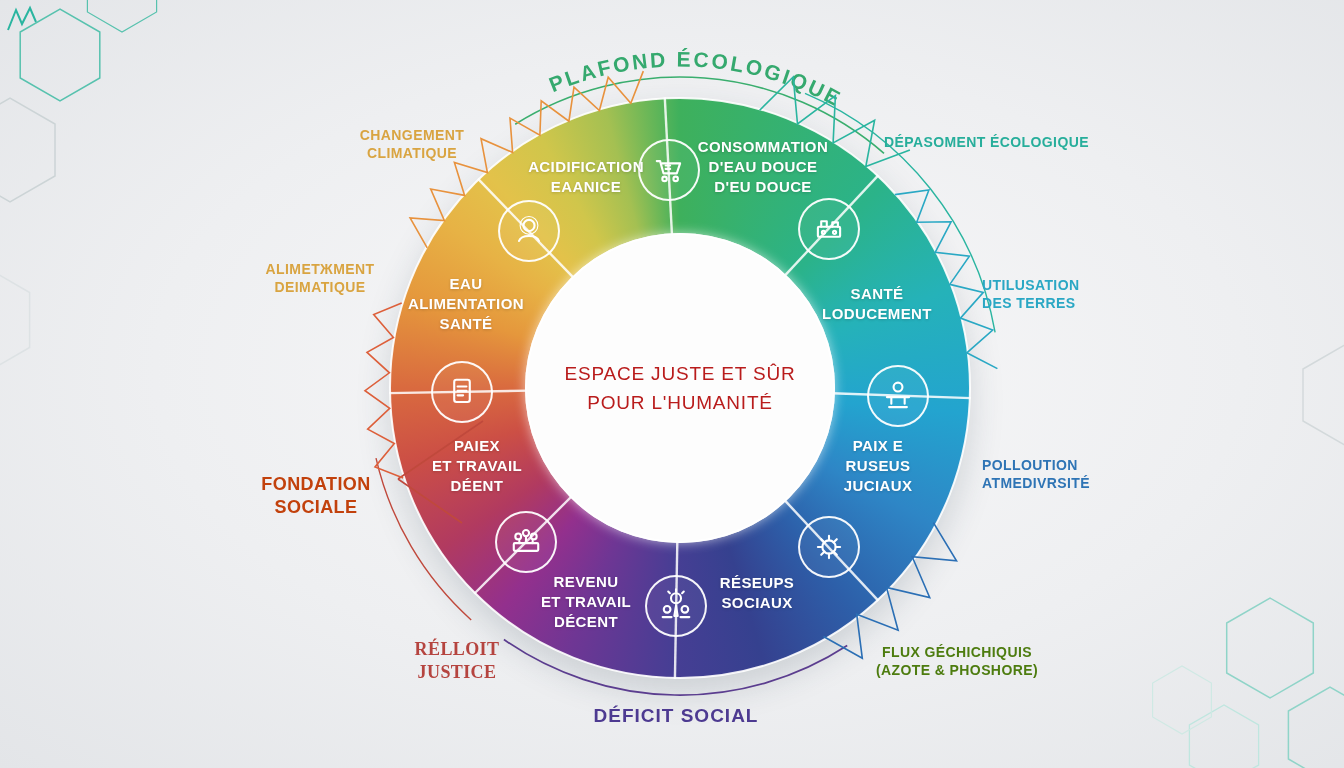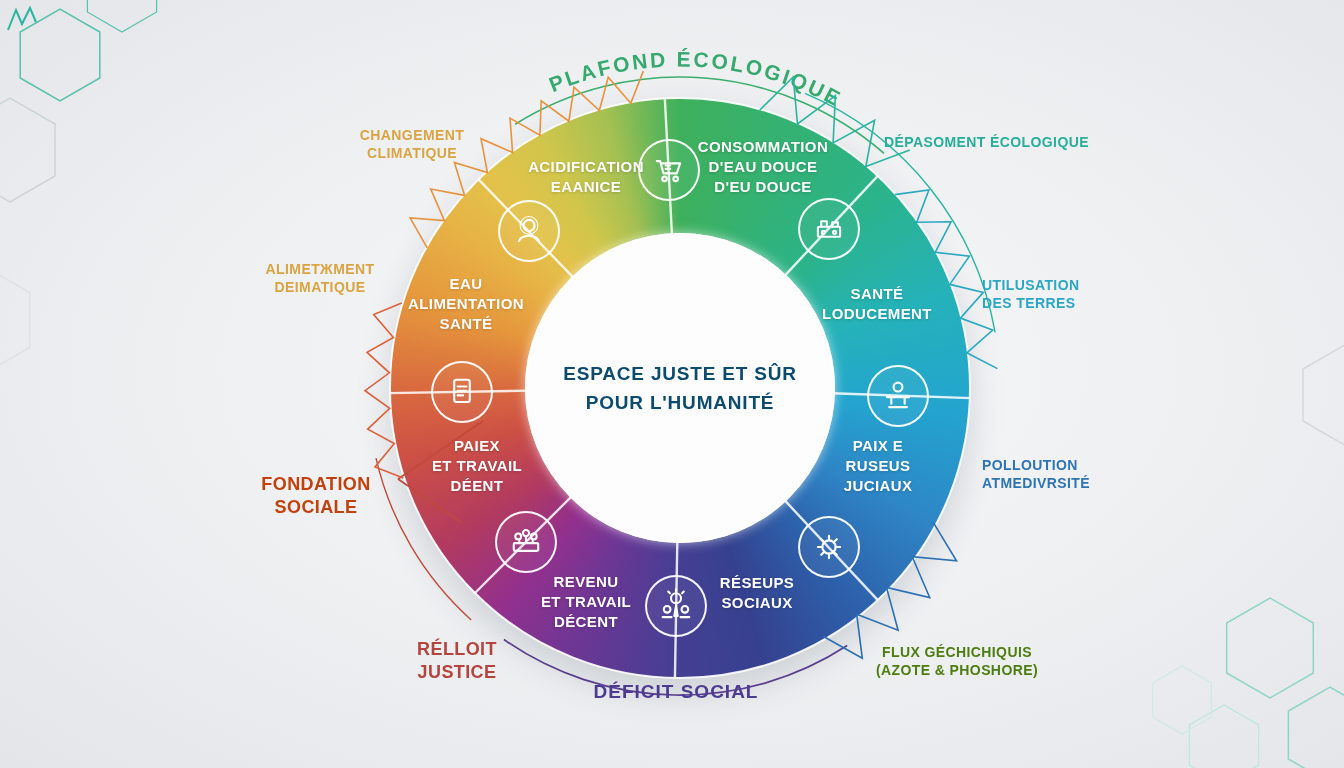--- a/index.html
+++ b/index.html
@@ -21,21 +21,21 @@
       #d0c64b 331deg,#a4c052 345deg,#3eb05c 360deg);
     box-shadow:0 14px 34px rgba(40,60,80,.18);
   }
   
   #center{
     position:absolute;left:525px;top:233px;width:310px;height:310px;border-radius:50%;
     background:#fdfdfd;box-shadow:inset 0 0 0 2px rgba(255,255,255,.9), 0 0 12px rgba(255,255,255,.6);
     display:flex;align-items:center;justify-content:center;text-align:center;
   }
   #center .ctext{
-    white-space:pre-line;color:#0c4a6e;font-weight:bold;font-size:19px;
+    white-space:pre-line;color:#b91c1c;font-weight:normal;font-size:19px;
     letter-spacing:.8px;line-height:1.55;
   }
 
   
   .seg-icon{
     position:absolute;width:62px;height:62px;border-radius:50%;
     border:2px solid rgba(255,255,255,.95);background:rgba(255,255,255,.05);
     display:flex;align-items:center;justify-content:center;box-sizing:border-box;
   }
   .seg-icon svg{width:40px;height:40px;stroke:#fff;fill:none;stroke-width:1.9;
@@ -60,23 +60,23 @@
   .outer-label{
     position:absolute;font-weight:bold;font-size:14px;line-height:1.3;
     letter-spacing:.4px;white-space:pre-line;text-align:center;
   }
   #ol-changement{left:302px;top:126px;width:220px;color:#d9a441;}
   #ol-depassement{left:884px;top:133px;color:#27ae9b;text-align:left;}
   #ol-utilisation{left:982px;top:249px;color:#2aa7c4;text-align:left;margin-top:27px;}
   #ol-alimentation{left:210px;top:260px;width:220px;color:#d9a441;}
   #ol-fondation{left:206px;top:473px;width:220px;color:#c2410c;font-size:18px;}
   #ol-pollution{left:982px;top:456px;color:#2e74b5;text-align:left;}
-  #ol-justice{left:347px;top:638px;width:220px;color:#b5443f;font-size:18px;}
+  #ol-justice{left:347px;top:638px;width:220px;color:#b5443f;font-size:18px;font-family:Liberation Serif, serif;}
   #ol-flux{left:817px;top:643px;width:280px;color:#4d7c0f;}
-  #ol-deficit{left:566px;top:680px;width:220px;color:#4d3a91;font-size:19px;letter-spacing:1px;}
+  #ol-deficit{left:566px;top:704px;width:220px;color:#4d3a91;font-size:19px;letter-spacing:1px;}
 
   .arc-title{
     font-family:"Liberation Sans",sans-serif;font-weight:bold;font-size:21px;
     letter-spacing:2.5px;fill:#35a96e;
   }
 </style>
 </head>
 <body>
 
 <svg class="layer" id="bg-hex">

